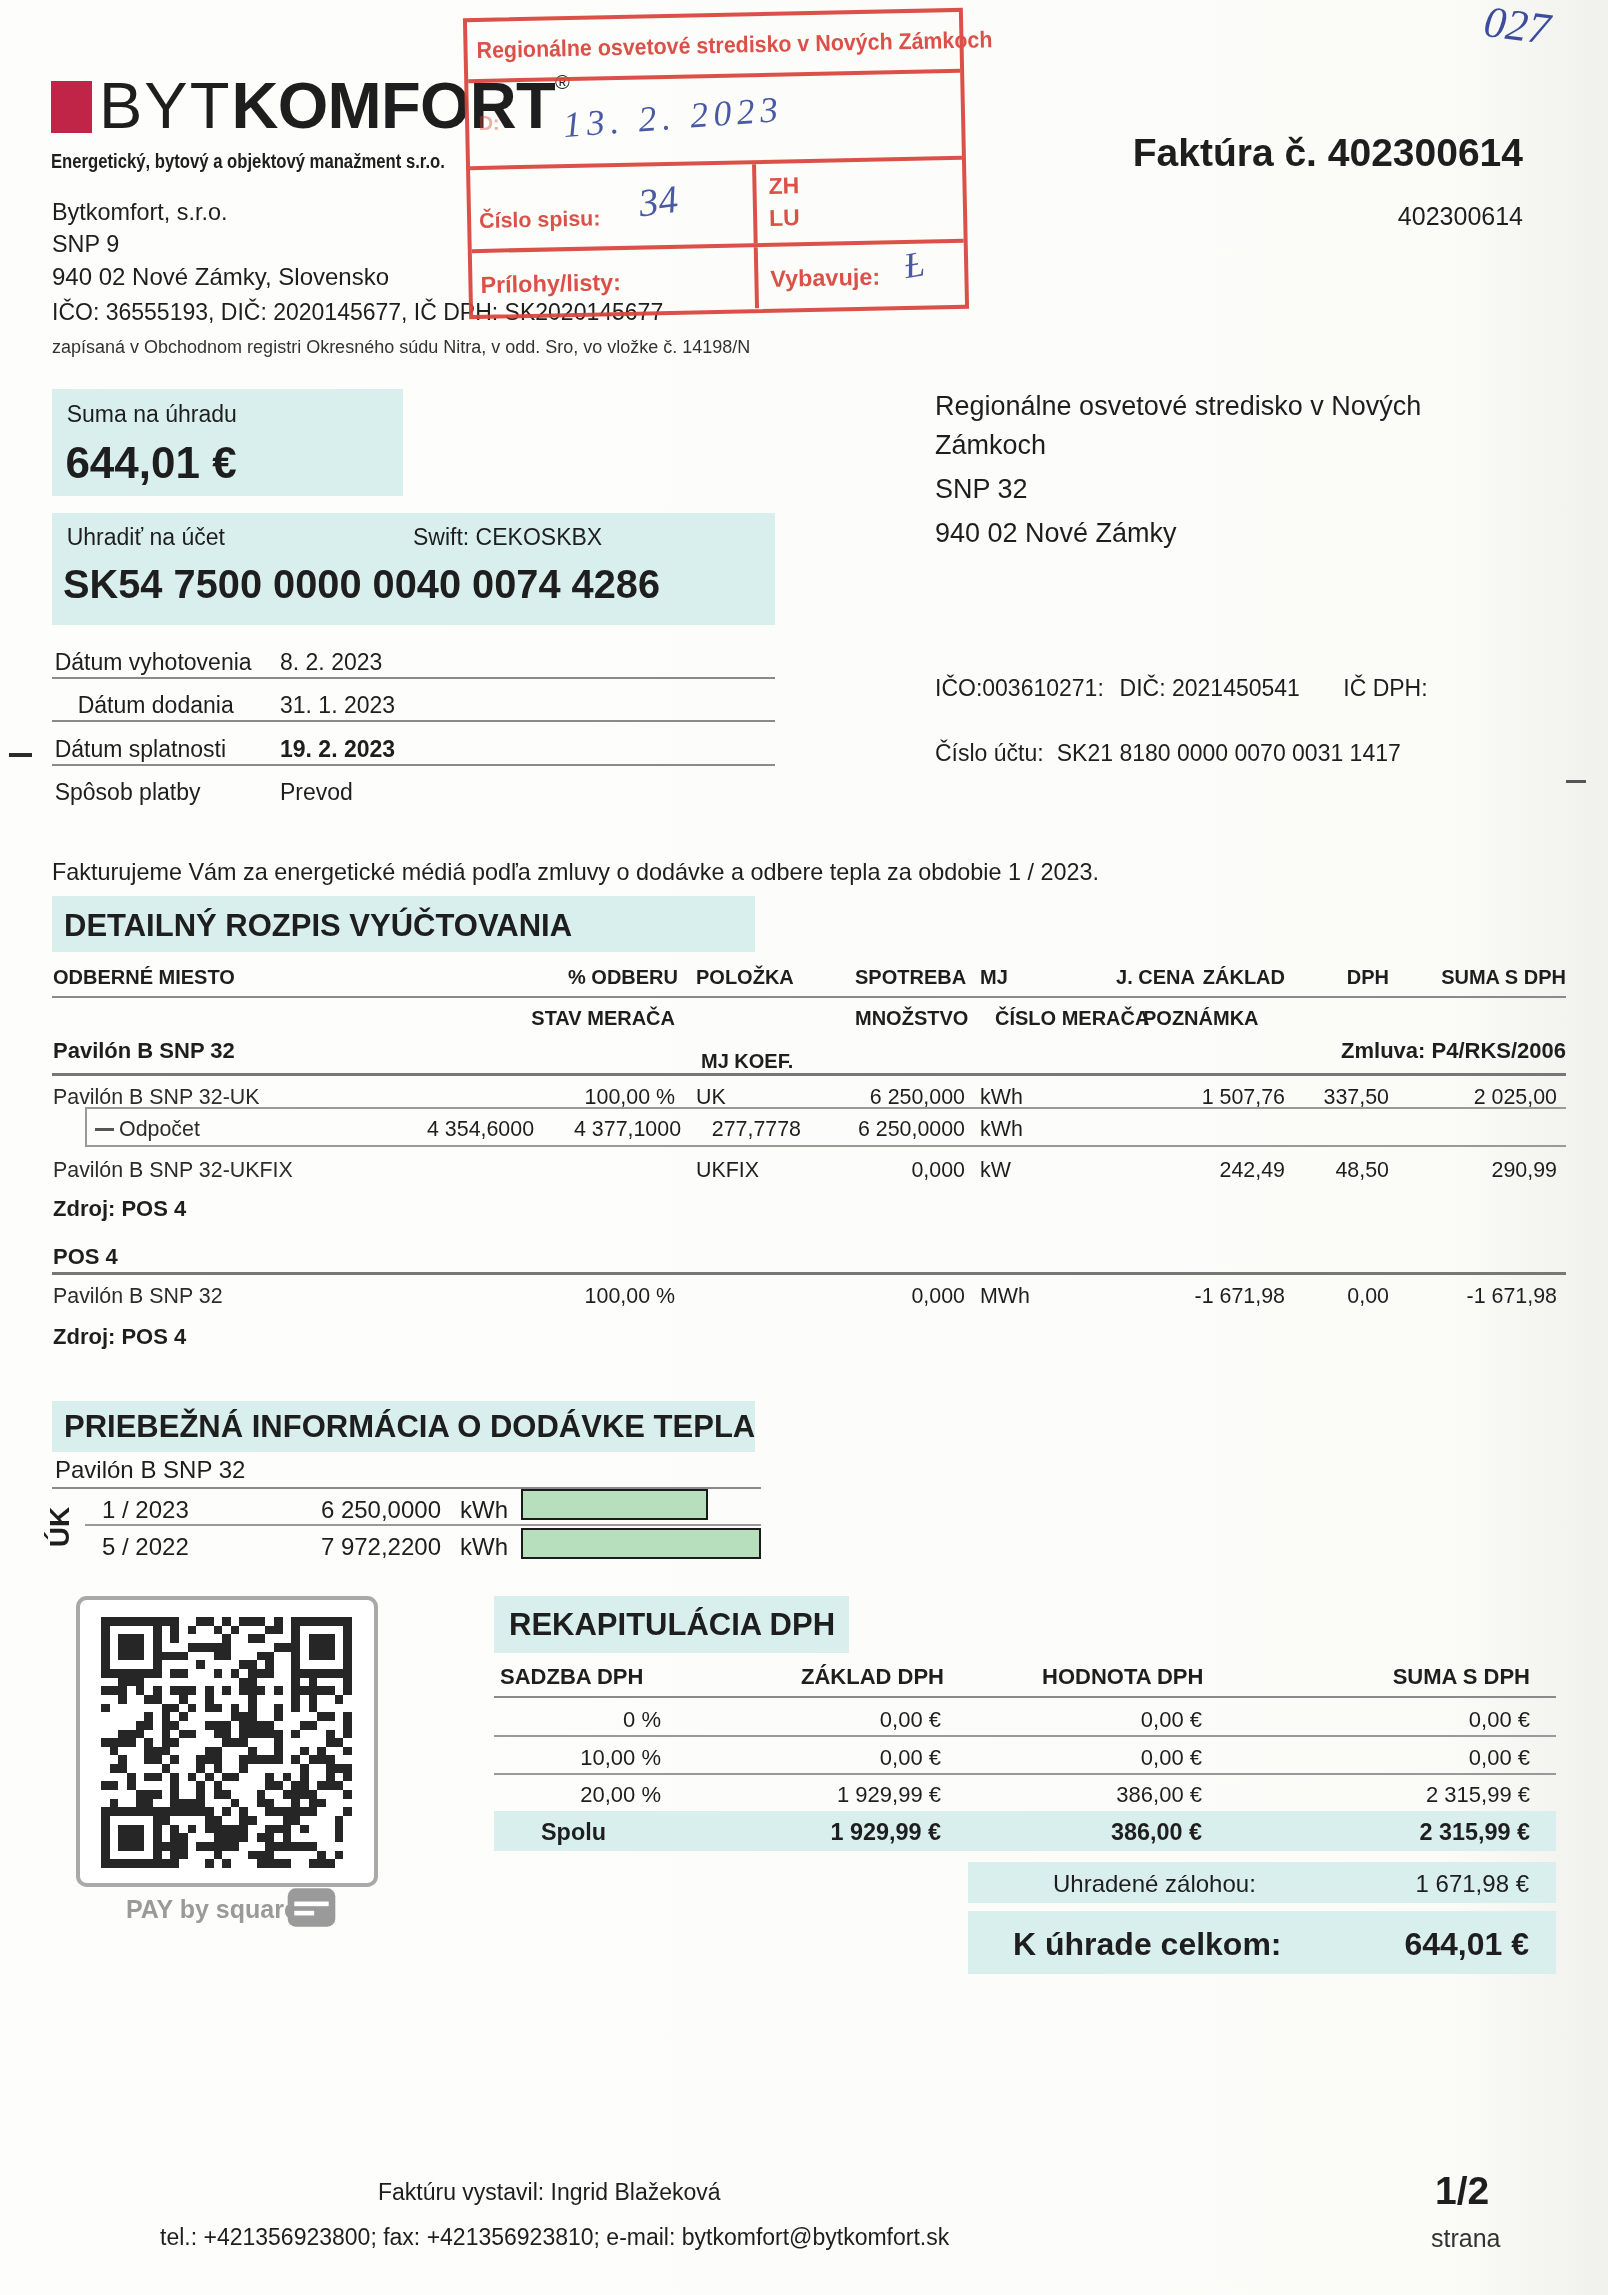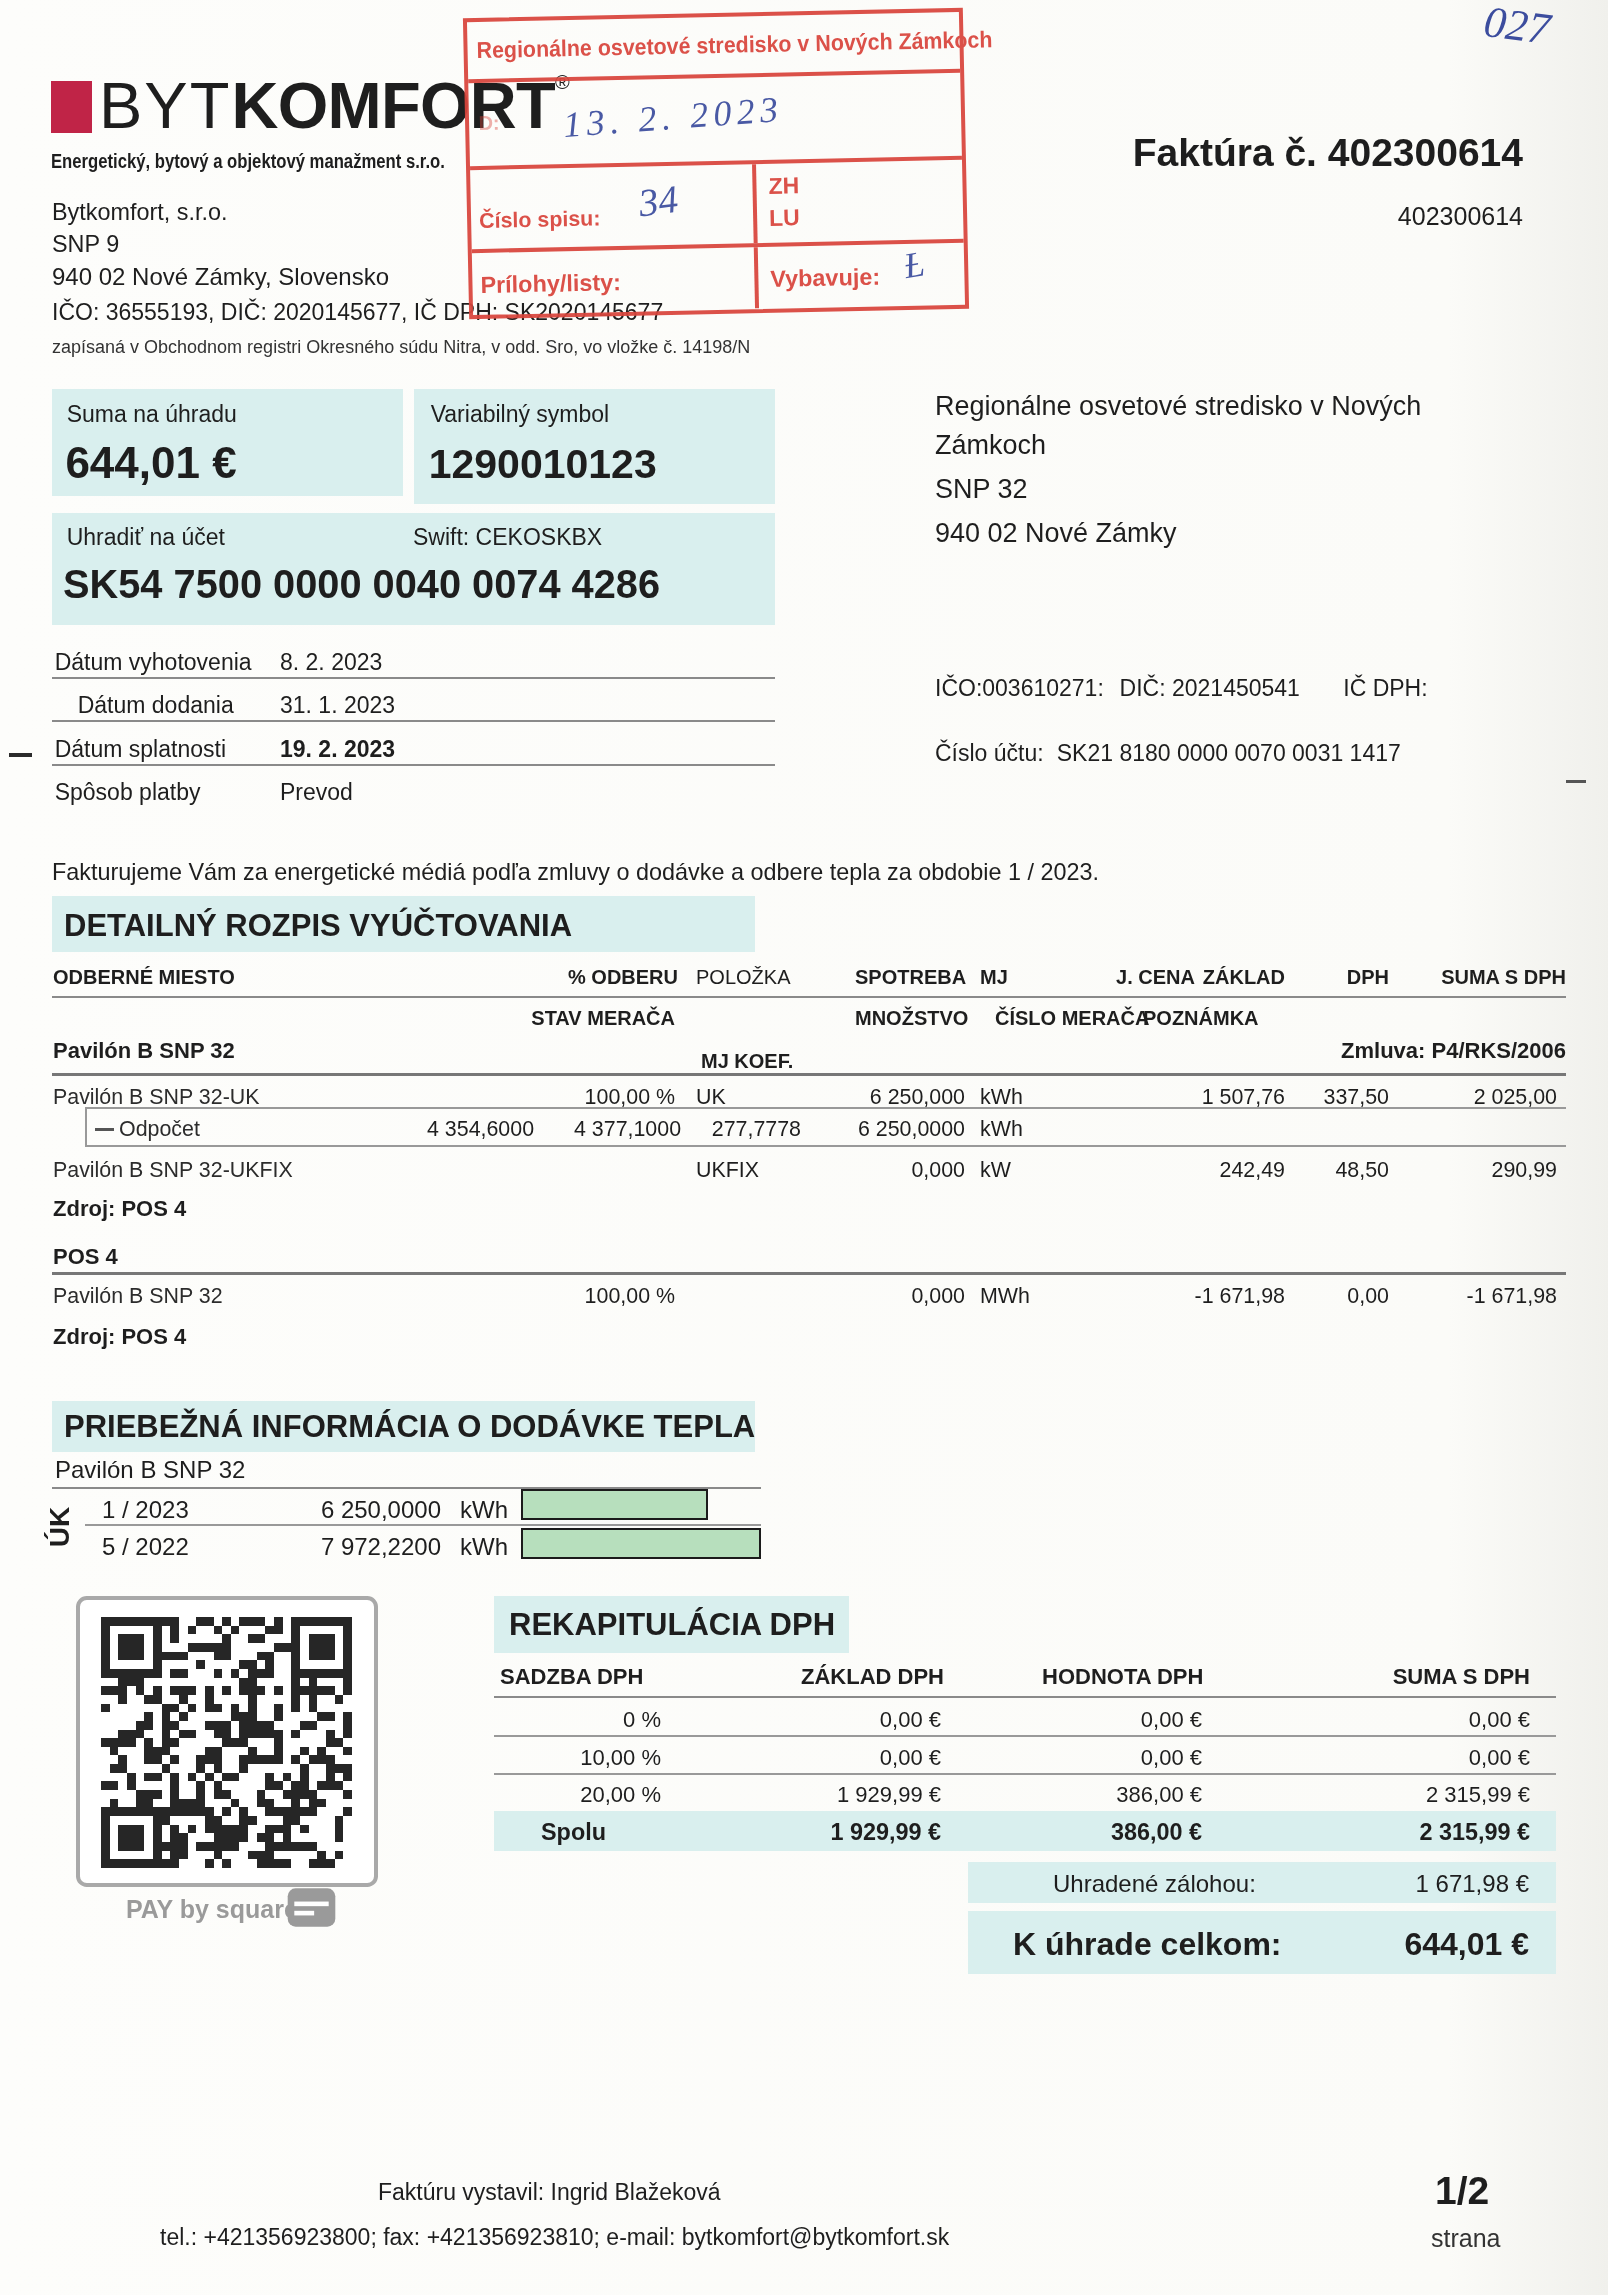--- a/index.html
+++ b/index.html
@@ -72,24 +72,20 @@
     </div>
   </div>
 
   <div class="abs b r" style="left:1042px;top:131px;width:481px;font-size:39px;">Faktúra č. 402300614</div>
   <div class="abs r" style="left:1042px;top:202px;width:481px;font-size:25px;">402300614</div>
 
   <div class="abs teal" style="left:52px;top:389px;width:351px;height:107px;">
     <div class="abs" style="left:14.7px;top:12px;font-size:23px;">Suma na úhradu</div>
     <div class="abs b" style="left:13.4px;top:49px;font-size:44px;">644,01 €</div>
   </div>
-  <div class="abs teal" style="left:414px;top:389px;width:361px;height:115px;">
-    <div class="abs" style="left:16.7px;top:12px;font-size:23px;">Variabilný symbol</div>
-    <div class="abs b" style="left:14.7px;top:52px;font-size:41px;">1290010123</div>
-  </div>
   <div class="abs teal" style="left:52px;top:513px;width:723px;height:112px;">
     <div class="abs" style="left:14.7px;top:10.7px;font-size:23px;">Uhradiť na účet</div>
     <div class="abs" style="left:361px;top:10.7px;font-size:23px;">Swift: CEKOSKBX</div>
     <div class="abs b" style="left:10.7px;top:48px;font-size:41px;transform:scaleX(.97);transform-origin:left;">SK54 7500 0000 0040 0074 4286</div>
   </div>
 
   <div class="abs" style="left:52px;top:644px;width:723px;height:35px;border-bottom:2px solid #8a8a8a;">
     <span class="abs" style="left:2.7px;top:5.3px;font-size:23px;">Dátum vyhotovenia</span>
     <span class="abs" style="left:228px;top:5.3px;font-size:23px;">8. 2. 2023</span>
   </div>
@@ -123,21 +119,21 @@
     <span style="margin-left:6.7px;">SK21 8180 0000 0070 0031 1417</span>
   </div>
 
   <div class="abs" style="left:52px;top:859px;font-size:23.4px;">Fakturujeme Vám za energetické médiá podľa zmluvy o dodávke a odbere tepla za obdobie 1 / 2023.</div>
 
   <div class="abs teal" style="left:52px;top:896px;width:703px;height:56px;"></div>
   <div class="abs b" style="left:64px;top:908px;font-size:31px;">DETAILNÝ ROZPIS VYÚČTOVANIA</div>
 
   <div class="abs" style="left:53px;top:966px;font-size:20px;font-weight:600;">ODBERNÉ MIESTO</div>
   <div class="abs r" style="left:568px;top:966px;width:107px;font-size:20px;font-weight:600;">% ODBERU</div>
-  <div class="abs" style="left:696px;top:966px;font-size:20px;font-weight:400;">POLOŽKA</div>
+  <div class="abs" style="left:696px;top:966px;font-size:20px;font-weight:700;">POLOŽKA</div>
   <div class="abs r" style="left:855px;top:966px;width:110px;font-size:20px;font-weight:600;">SPOTREBA</div>
   <div class="abs" style="left:980px;top:966px;font-size:20px;font-weight:600;">MJ</div>
   <div class="abs r" style="left:1095px;top:966px;width:100px;font-size:20px;font-weight:600;">J. CENA</div>
   <div class="abs r" style="left:1185px;top:966px;width:100px;font-size:20px;font-weight:600;">ZÁKLAD</div>
   <div class="abs r" style="left:1326px;top:966px;width:63px;font-size:20px;font-weight:600;">DPH</div>
   <div class="abs r" style="left:1406px;top:966px;width:160px;font-size:20px;font-weight:600;">SUMA S DPH</div>
 
   <div class="hline" style="left:52px;top:996px;width:1514px;height:2px;"></div>
 
   <div class="abs r" style="left:508px;top:1007px;width:167px;font-size:20px;font-weight:600;">STAV MERAČA</div>

